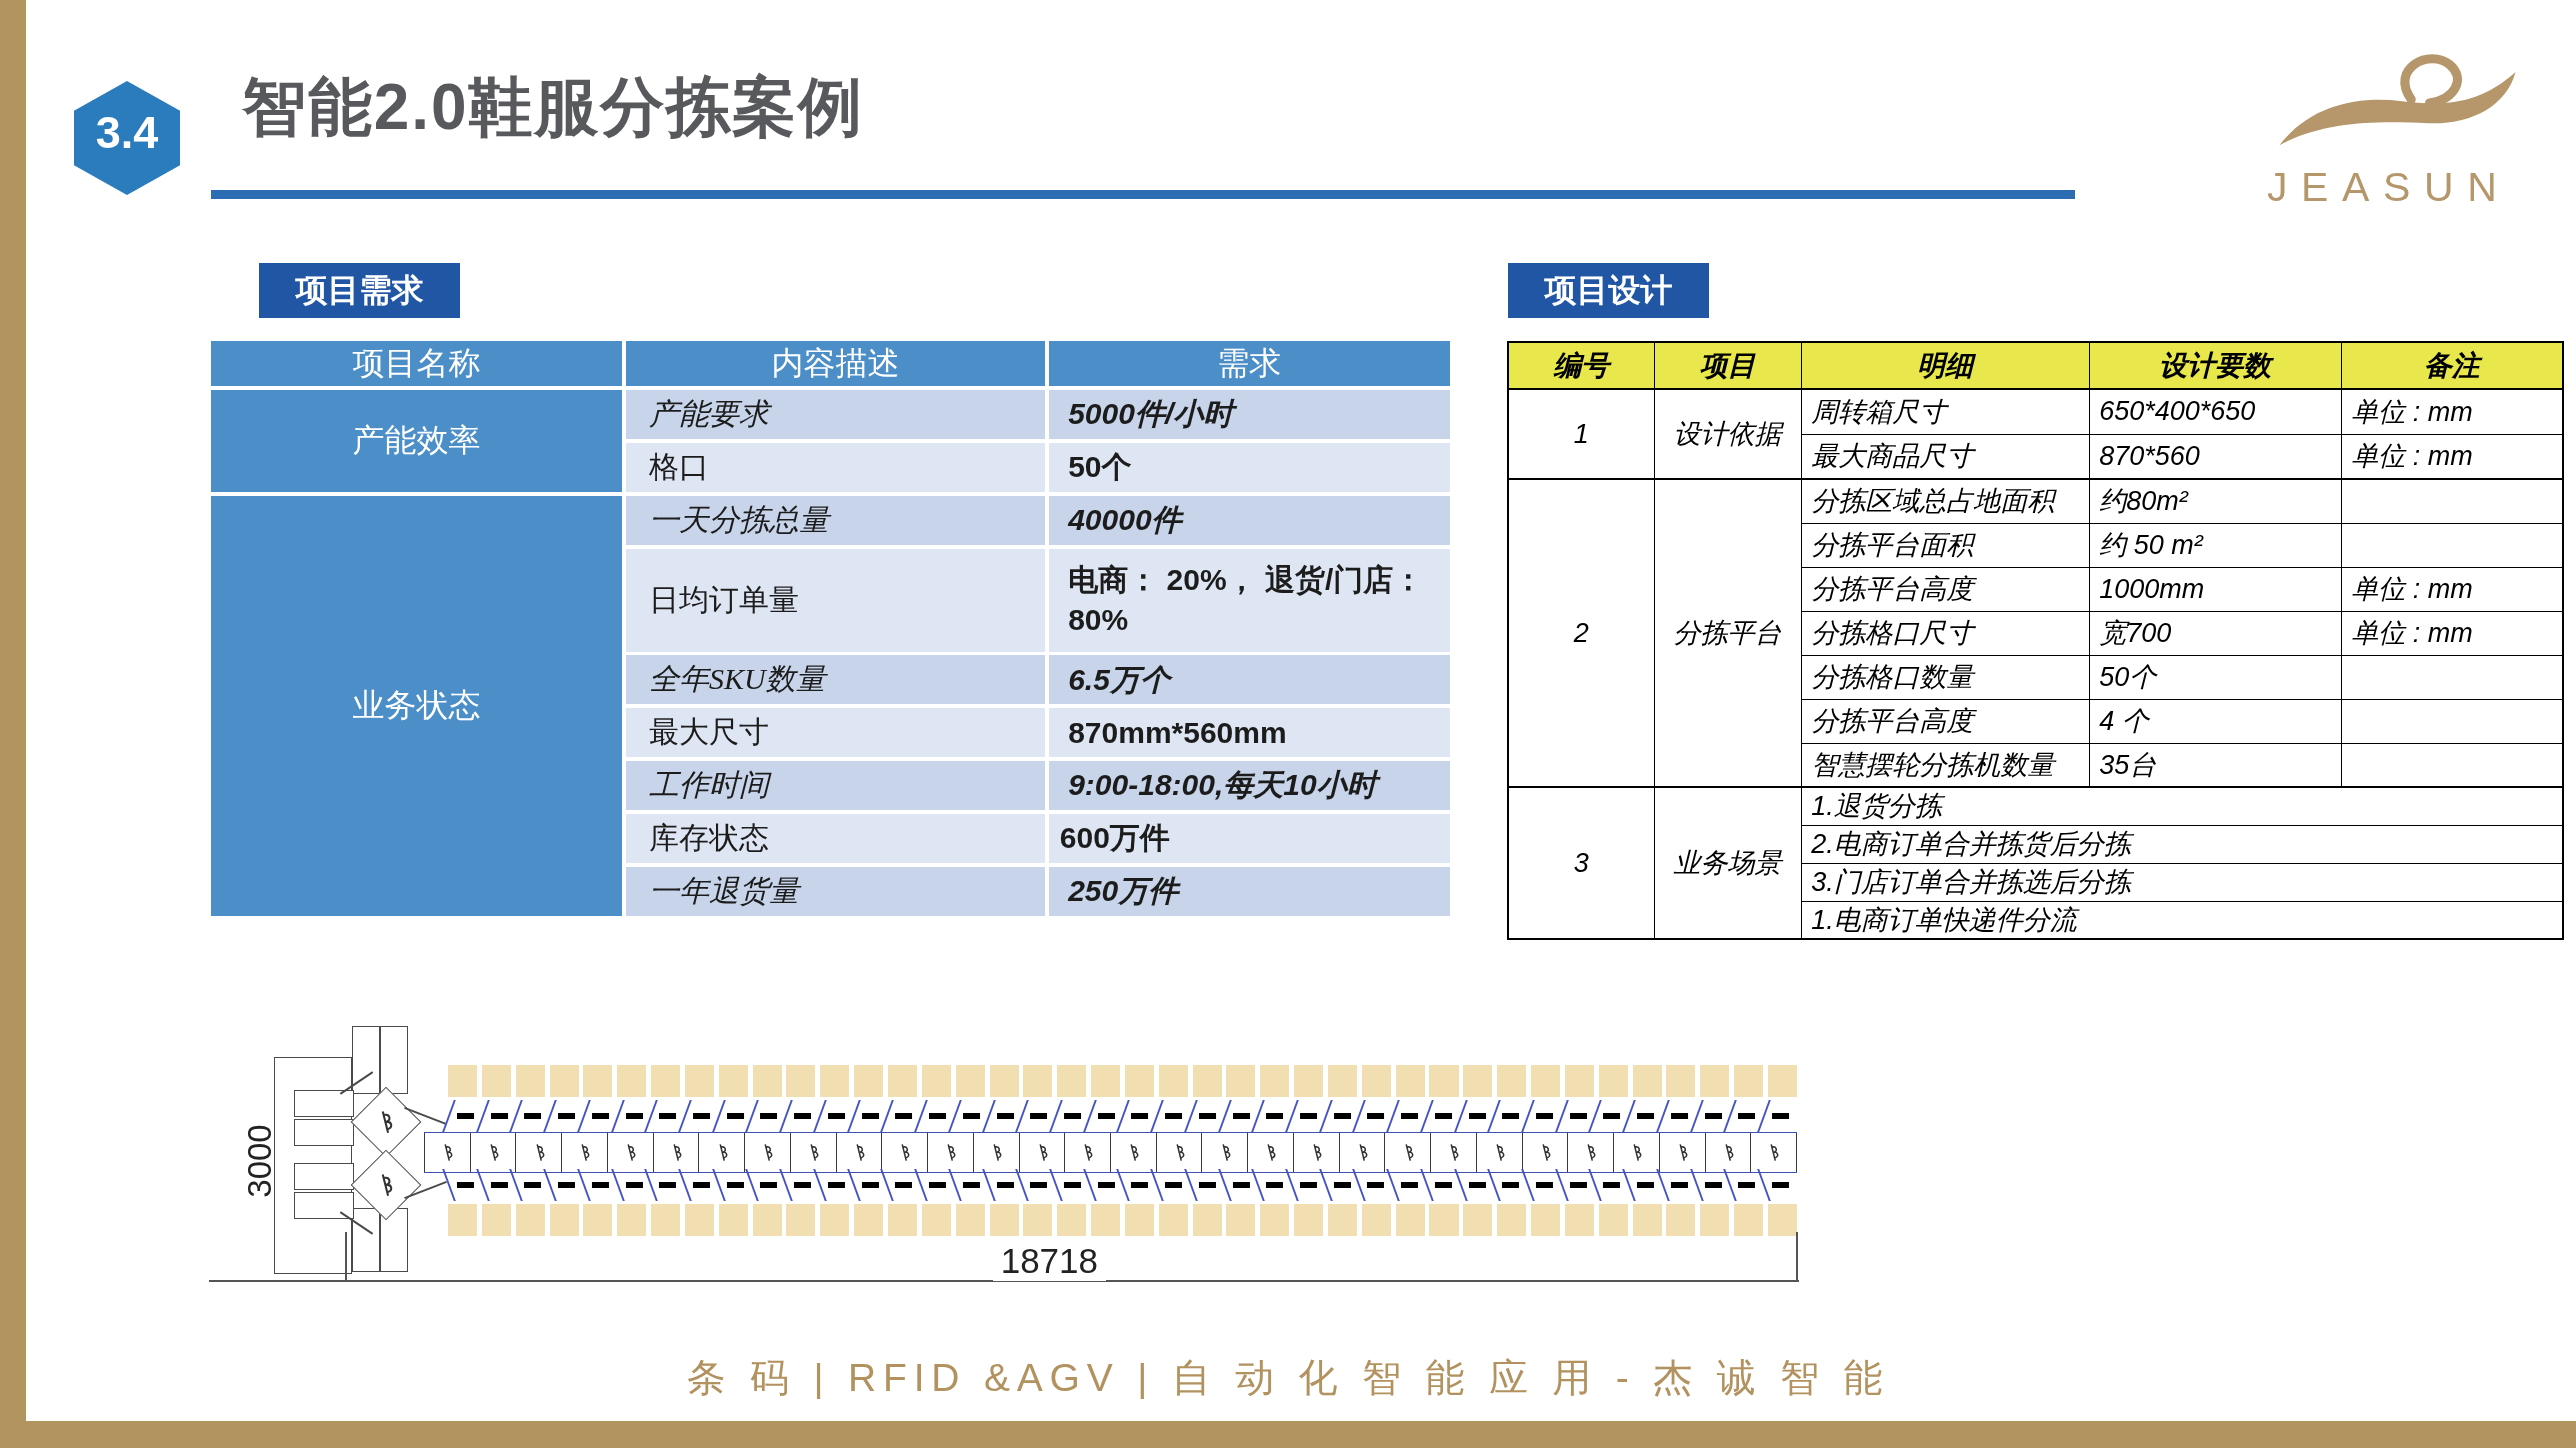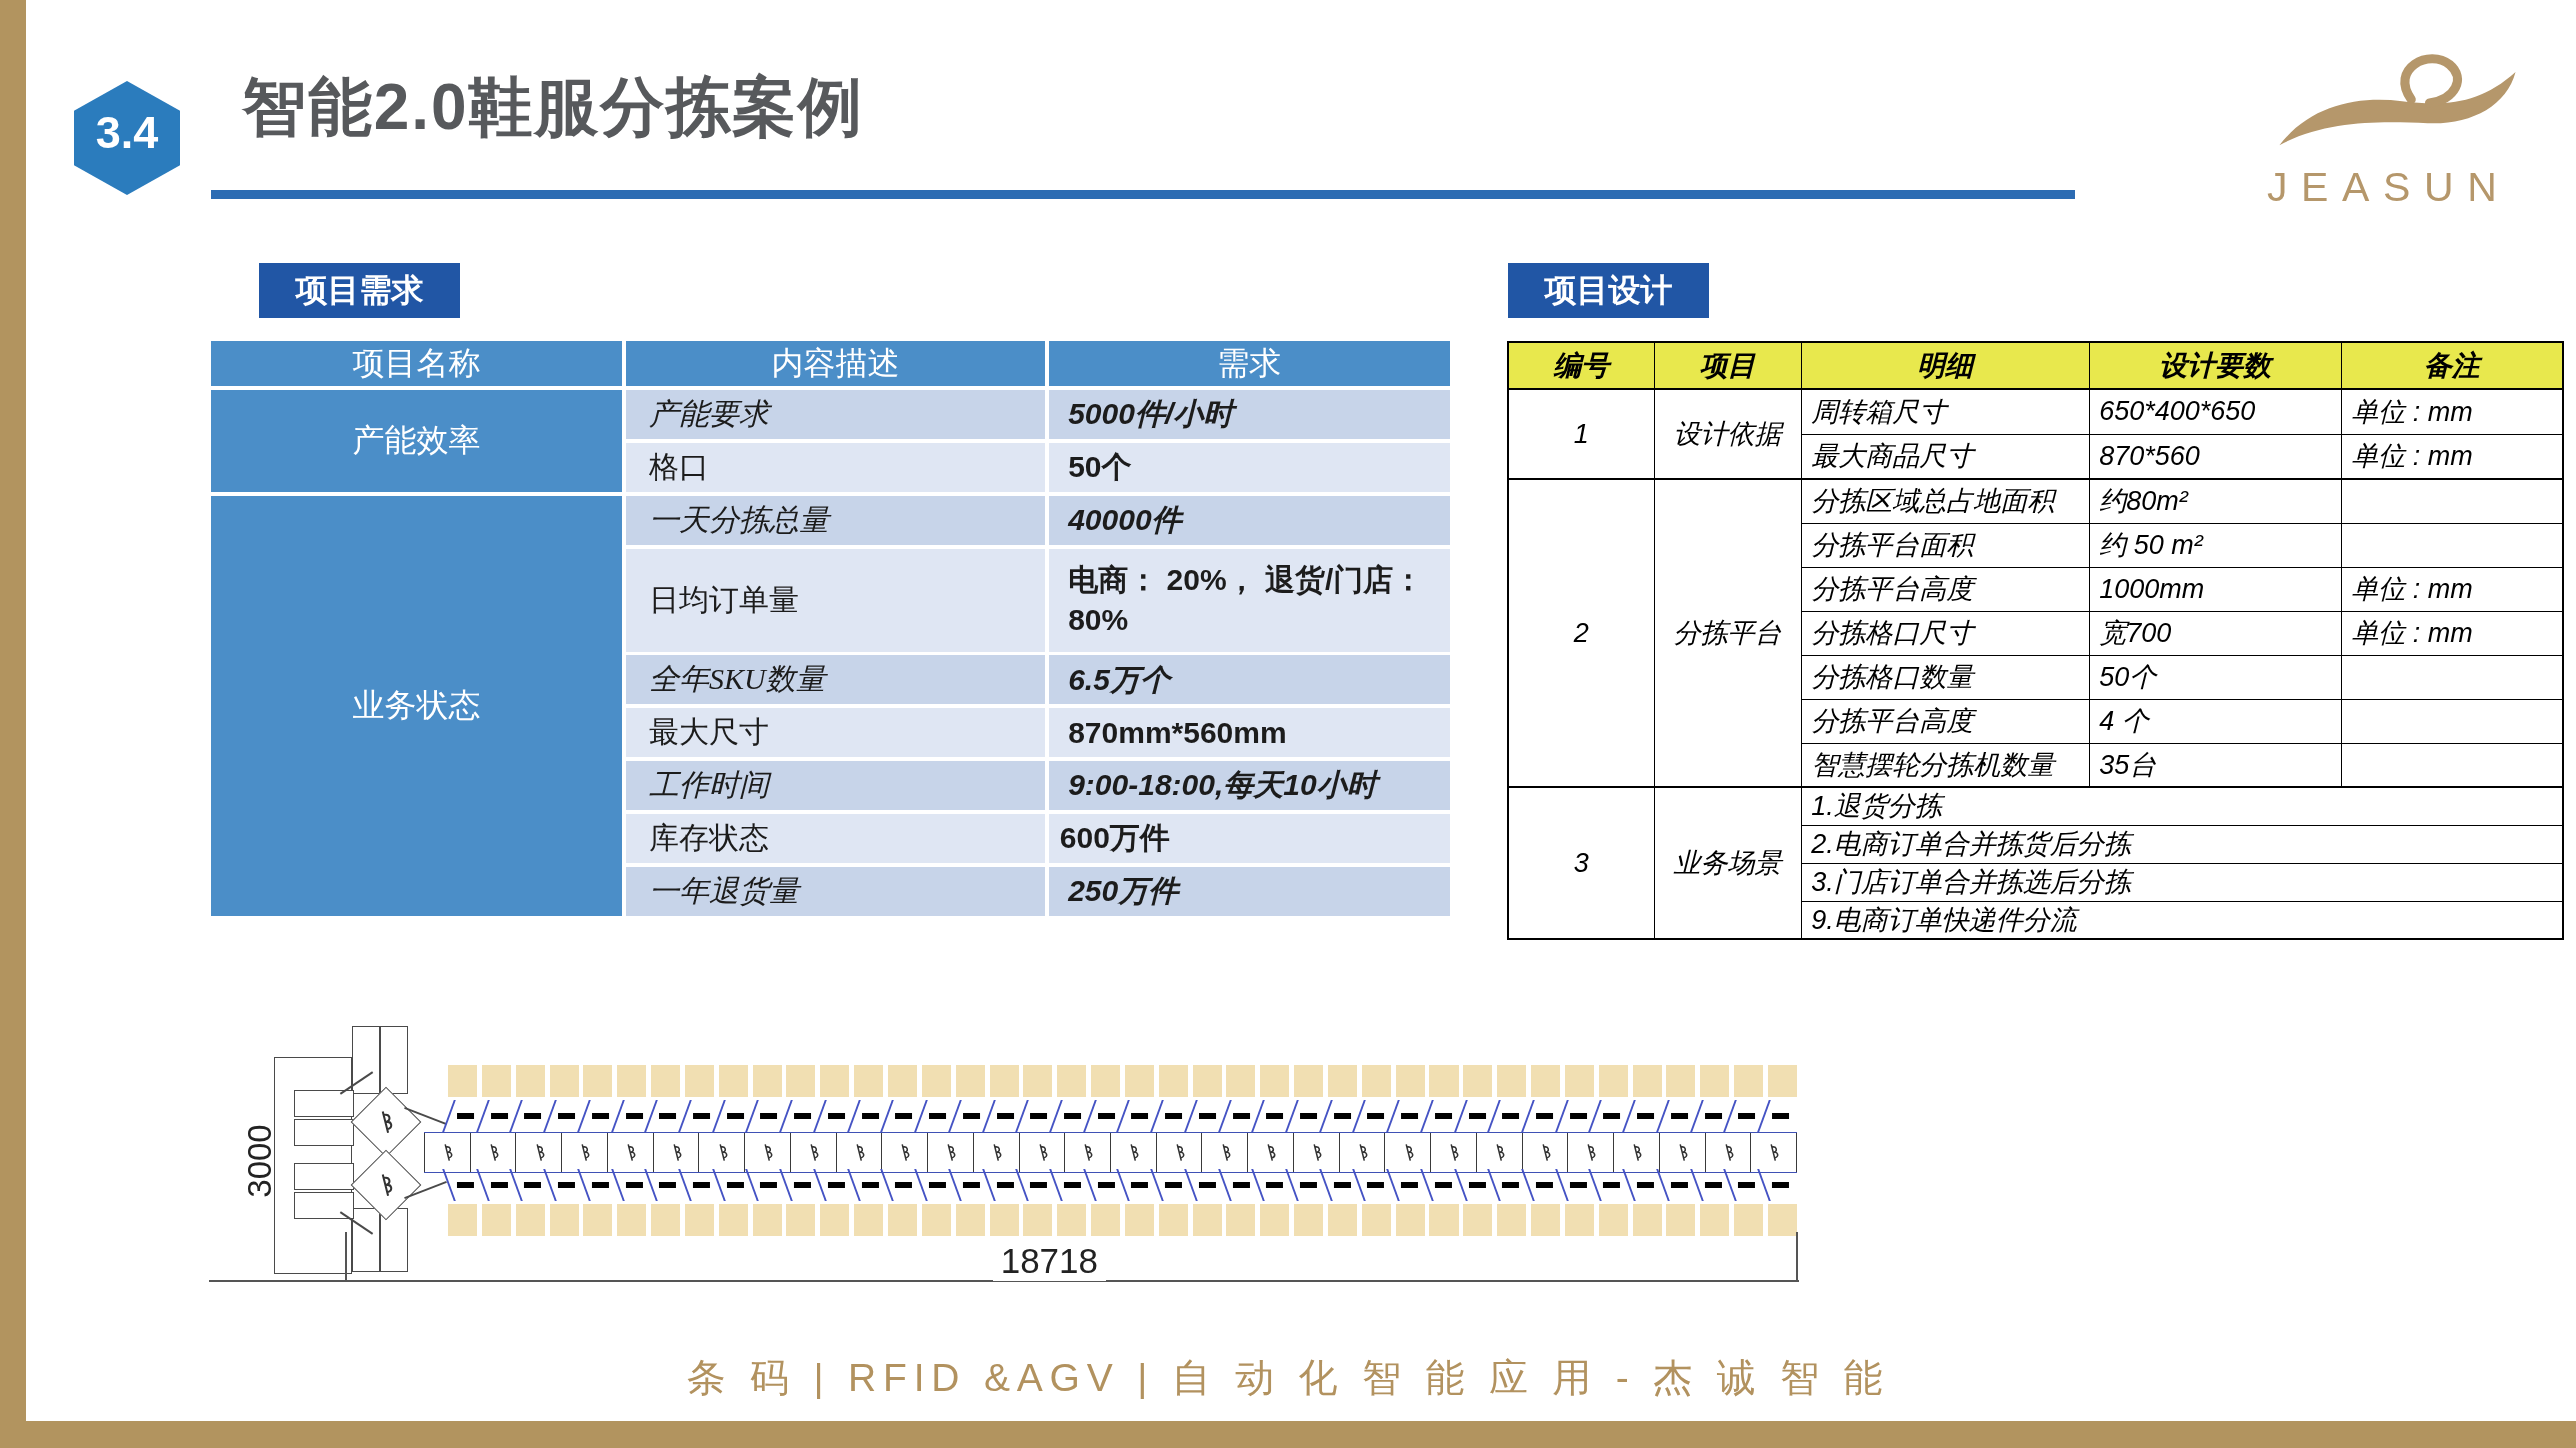--- a/index.html
+++ b/index.html
@@ -197,21 +197,21 @@
         <td class="c" rowspan="4">业务场景</td>
         <td colspan="3">1.退货分拣</td>
       </tr>
       <tr style="height: 38px;">
         <td colspan="3">2.电商订单合并拣货后分拣</td>
       </tr>
       <tr style="height: 38px;">
         <td colspan="3">3.门店订单合并拣选后分拣</td>
       </tr>
       <tr style="height: 38px;">
-        <td colspan="3">9.电商订单快递件分流</td>
+        <td colspan="3">1.电商订单快递件分流</td>
       </tr>
     </tbody>
 </table>
 
 <div class="abs" id="diagram">
   <div class="dg" id="lbl-3000">3000</div>
 
   <div class="dg outline" style="left:80px;top:60px;width:76px;height:215px;"></div>
   <div class="dg outline" style="left:158px;top:29px;width:26px;height:66px;"></div>
   <div class="dg outline" style="left:186px;top:29px;width:26px;height:66px;"></div>

